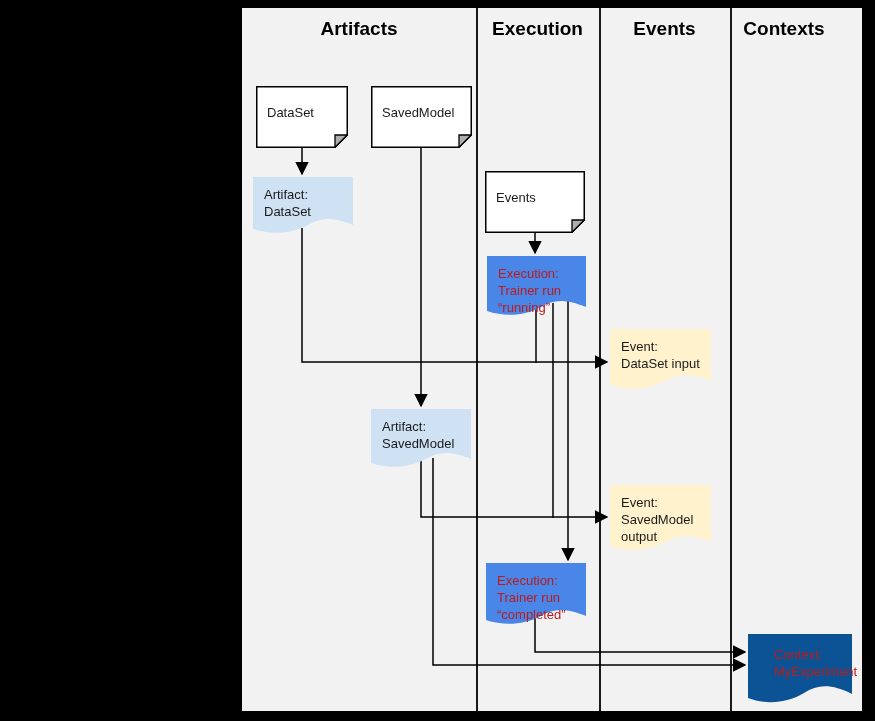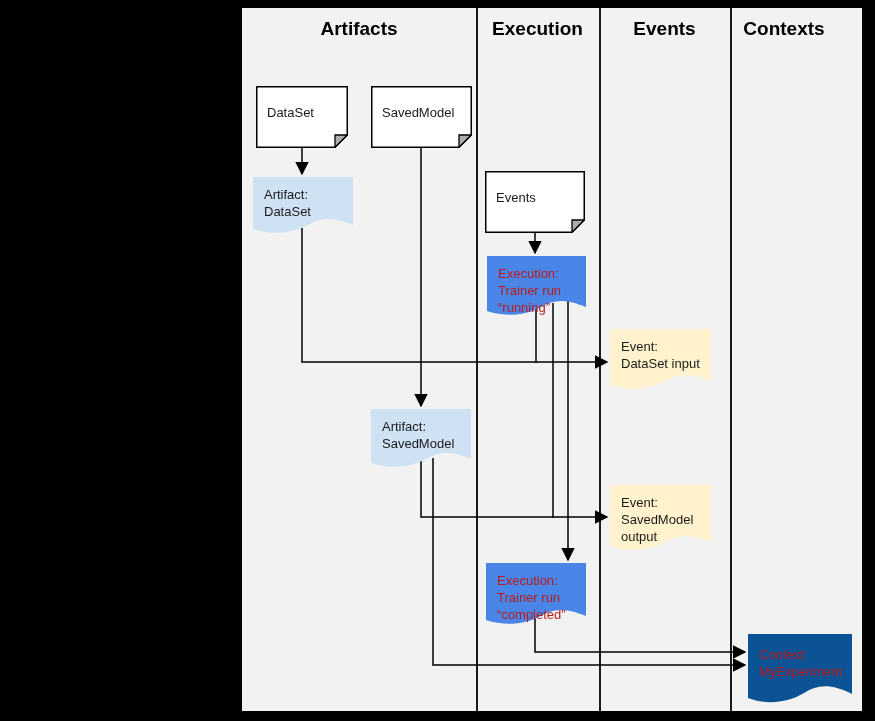--- a/index.html
+++ b/index.html
@@ -139,21 +139,21 @@
       <svg class="shape" width="100" height="63">
         <path d="M0,0 H100 V53 C80,45 68,45 55,53 C38,62 18,63 0,57 Z" fill="#4a86e8"></path>
       </svg>
       <div class="txt">
         <span class="lbl">Execution:</span>
         <span class="lbl">Trainer run</span>
         <span class="lbl">“completed”</span>
       </div>
     </div>
 
-    <div class="node doc light-txt" style="left:506px; top:626px; width:104px; height:72px;">
+    <div class="node doc light-txt" style="left:506px; top:626px; width:104px; height:72px;padding-left:15px;">
       <svg class="shape" width="104" height="72">
         <path d="M0,0 H104 V60 C84,50 70,50 56,59 C40,69 18,71 0,64 Z" fill="#0b5394"></path>
       </svg>
       <div class="txt" style="padding-top:12px;">
         <span class="lbl">Context:</span>
         <span class="lbl">MyExperiment</span>
       </div>
     </div>
 
   </div>

